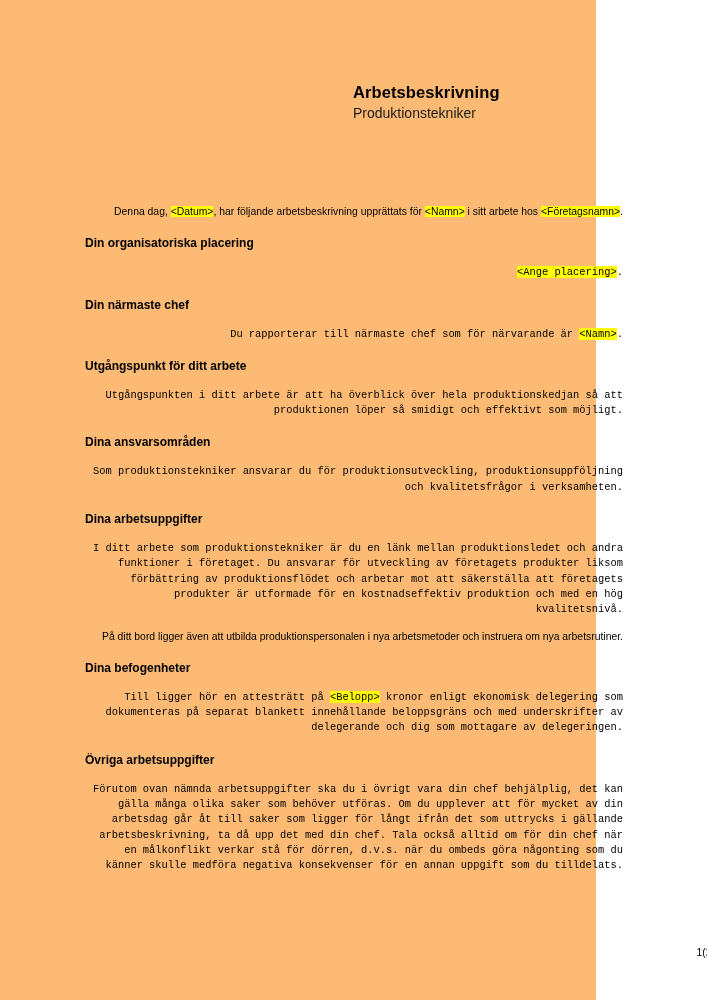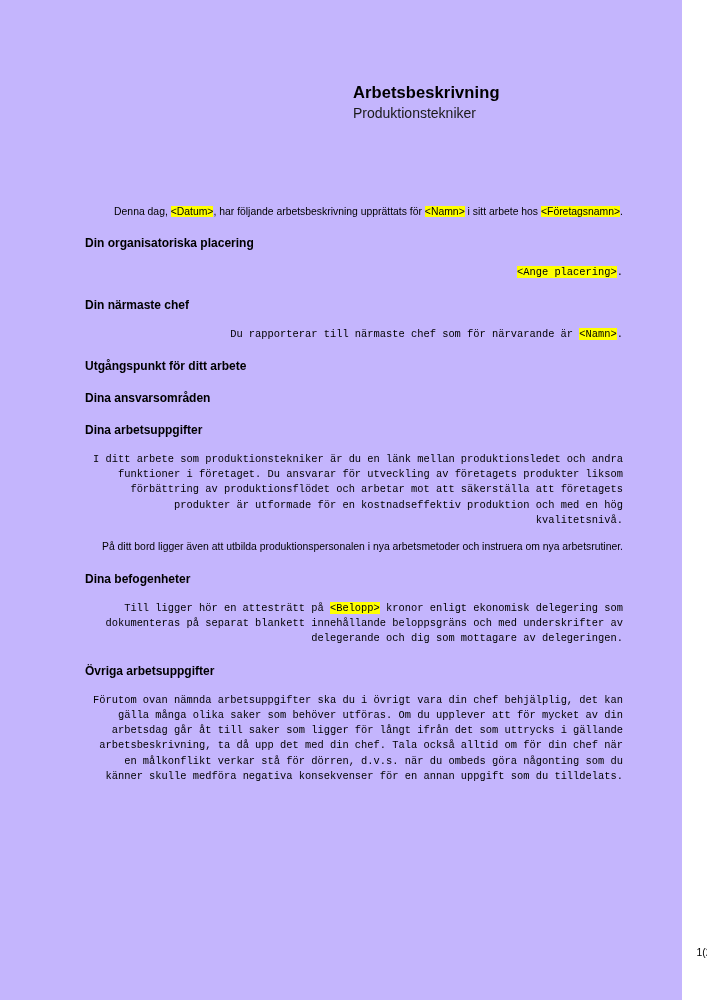--- a/index.html
+++ b/index.html
@@ -10,23 +10,23 @@
   body {
     width: 707px;
     height: 1000px;
     position: relative;
     font-family: "Liberation Sans", sans-serif;
     color: #000000;
     -webkit-font-smoothing: antialiased;
   }
   .page {
     position: relative;
-    width: 682px;
+    width: 596px;
     height: 1000px;
-    background: #c4b5fd;
+    background: #fdba74;
     box-sizing: border-box;
   }
   
   .title-block {
     position: absolute;
     left: 353px;
     top: 82px;
     width: 300px;
   }
   .doc-title {
@@ -116,24 +116,26 @@
       <p class="para"><span class="hl">&lt;Ange placering&gt;</span><span>.</span></p>
     </div>
 
     <div class="block">
       <h2 class="section-heading">Din närmaste chef</h2>
       <p class="para"><span>Du rapporterar till närmaste chef som för närvarande är </span><span class="hl">&lt;Namn&gt;</span><span>.</span></p>
     </div>
 
     <div class="block">
       <h2 class="section-heading">Utgångspunkt för ditt arbete</h2>
+      <p class="para">Utgångspunkten i ditt arbete är att ha överblick över hela produktionskedjan så att produktionen löper så smidigt och effektivt som möjligt.</p>
     </div>
 
     <div class="block">
       <h2 class="section-heading">Dina ansvarsområden</h2>
+      <p class="para">Som produktionstekniker ansvarar du för produktionsutveckling, produktionsuppföljning och kvalitetsfrågor i verksamheten.</p>
     </div>
 
     <div class="block">
       <h2 class="section-heading">Dina arbetsuppgifter</h2>
       <p class="para">I ditt arbete som produktionstekniker är du en länk mellan produktionsledet och andra funktioner i företaget. Du ansvarar för utveckling av företagets produkter liksom förbättring av produktionsflödet och arbetar mot att säkerställa att företagets produkter är utformade för en kostnadseffektiv produktion och med en hög kvalitetsnivå.</p>
       <p class="para">På ditt bord ligger även att utbilda produktionspersonalen i nya arbetsmetoder och instruera om nya arbetsrutiner.</p>
     </div>
 
     <div class="block">
       <h2 class="section-heading">Dina befogenheter</h2>

